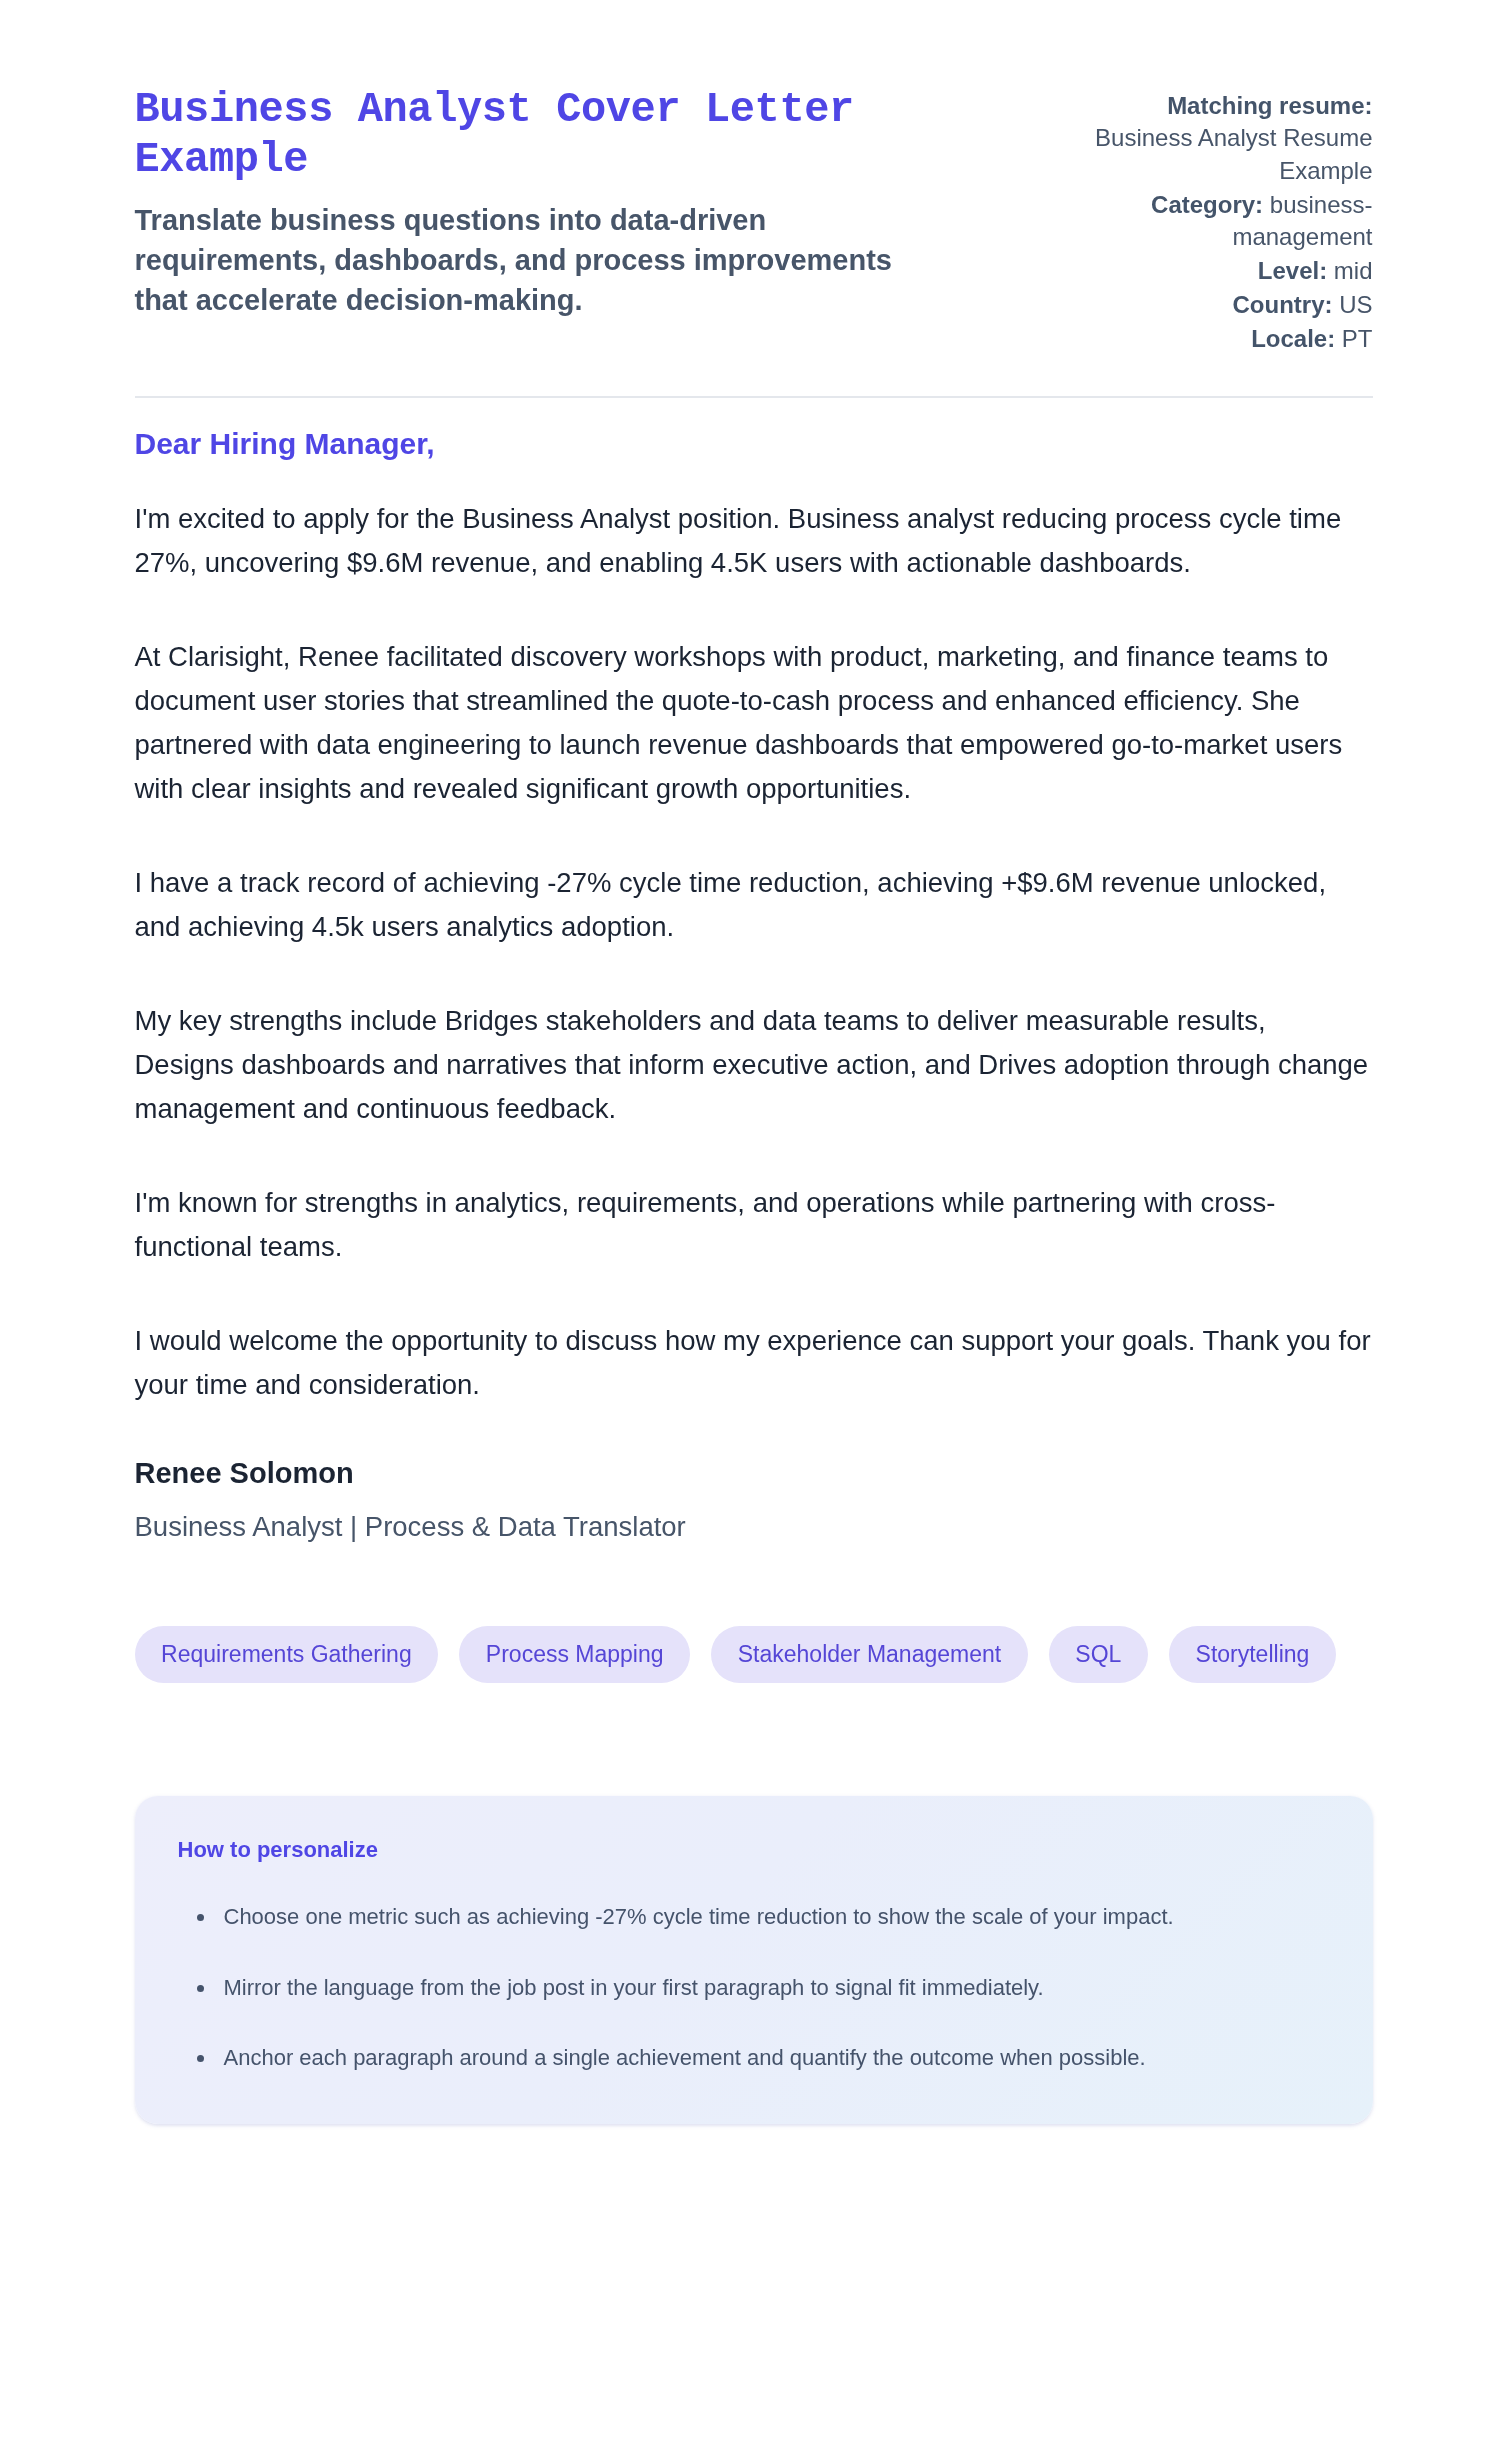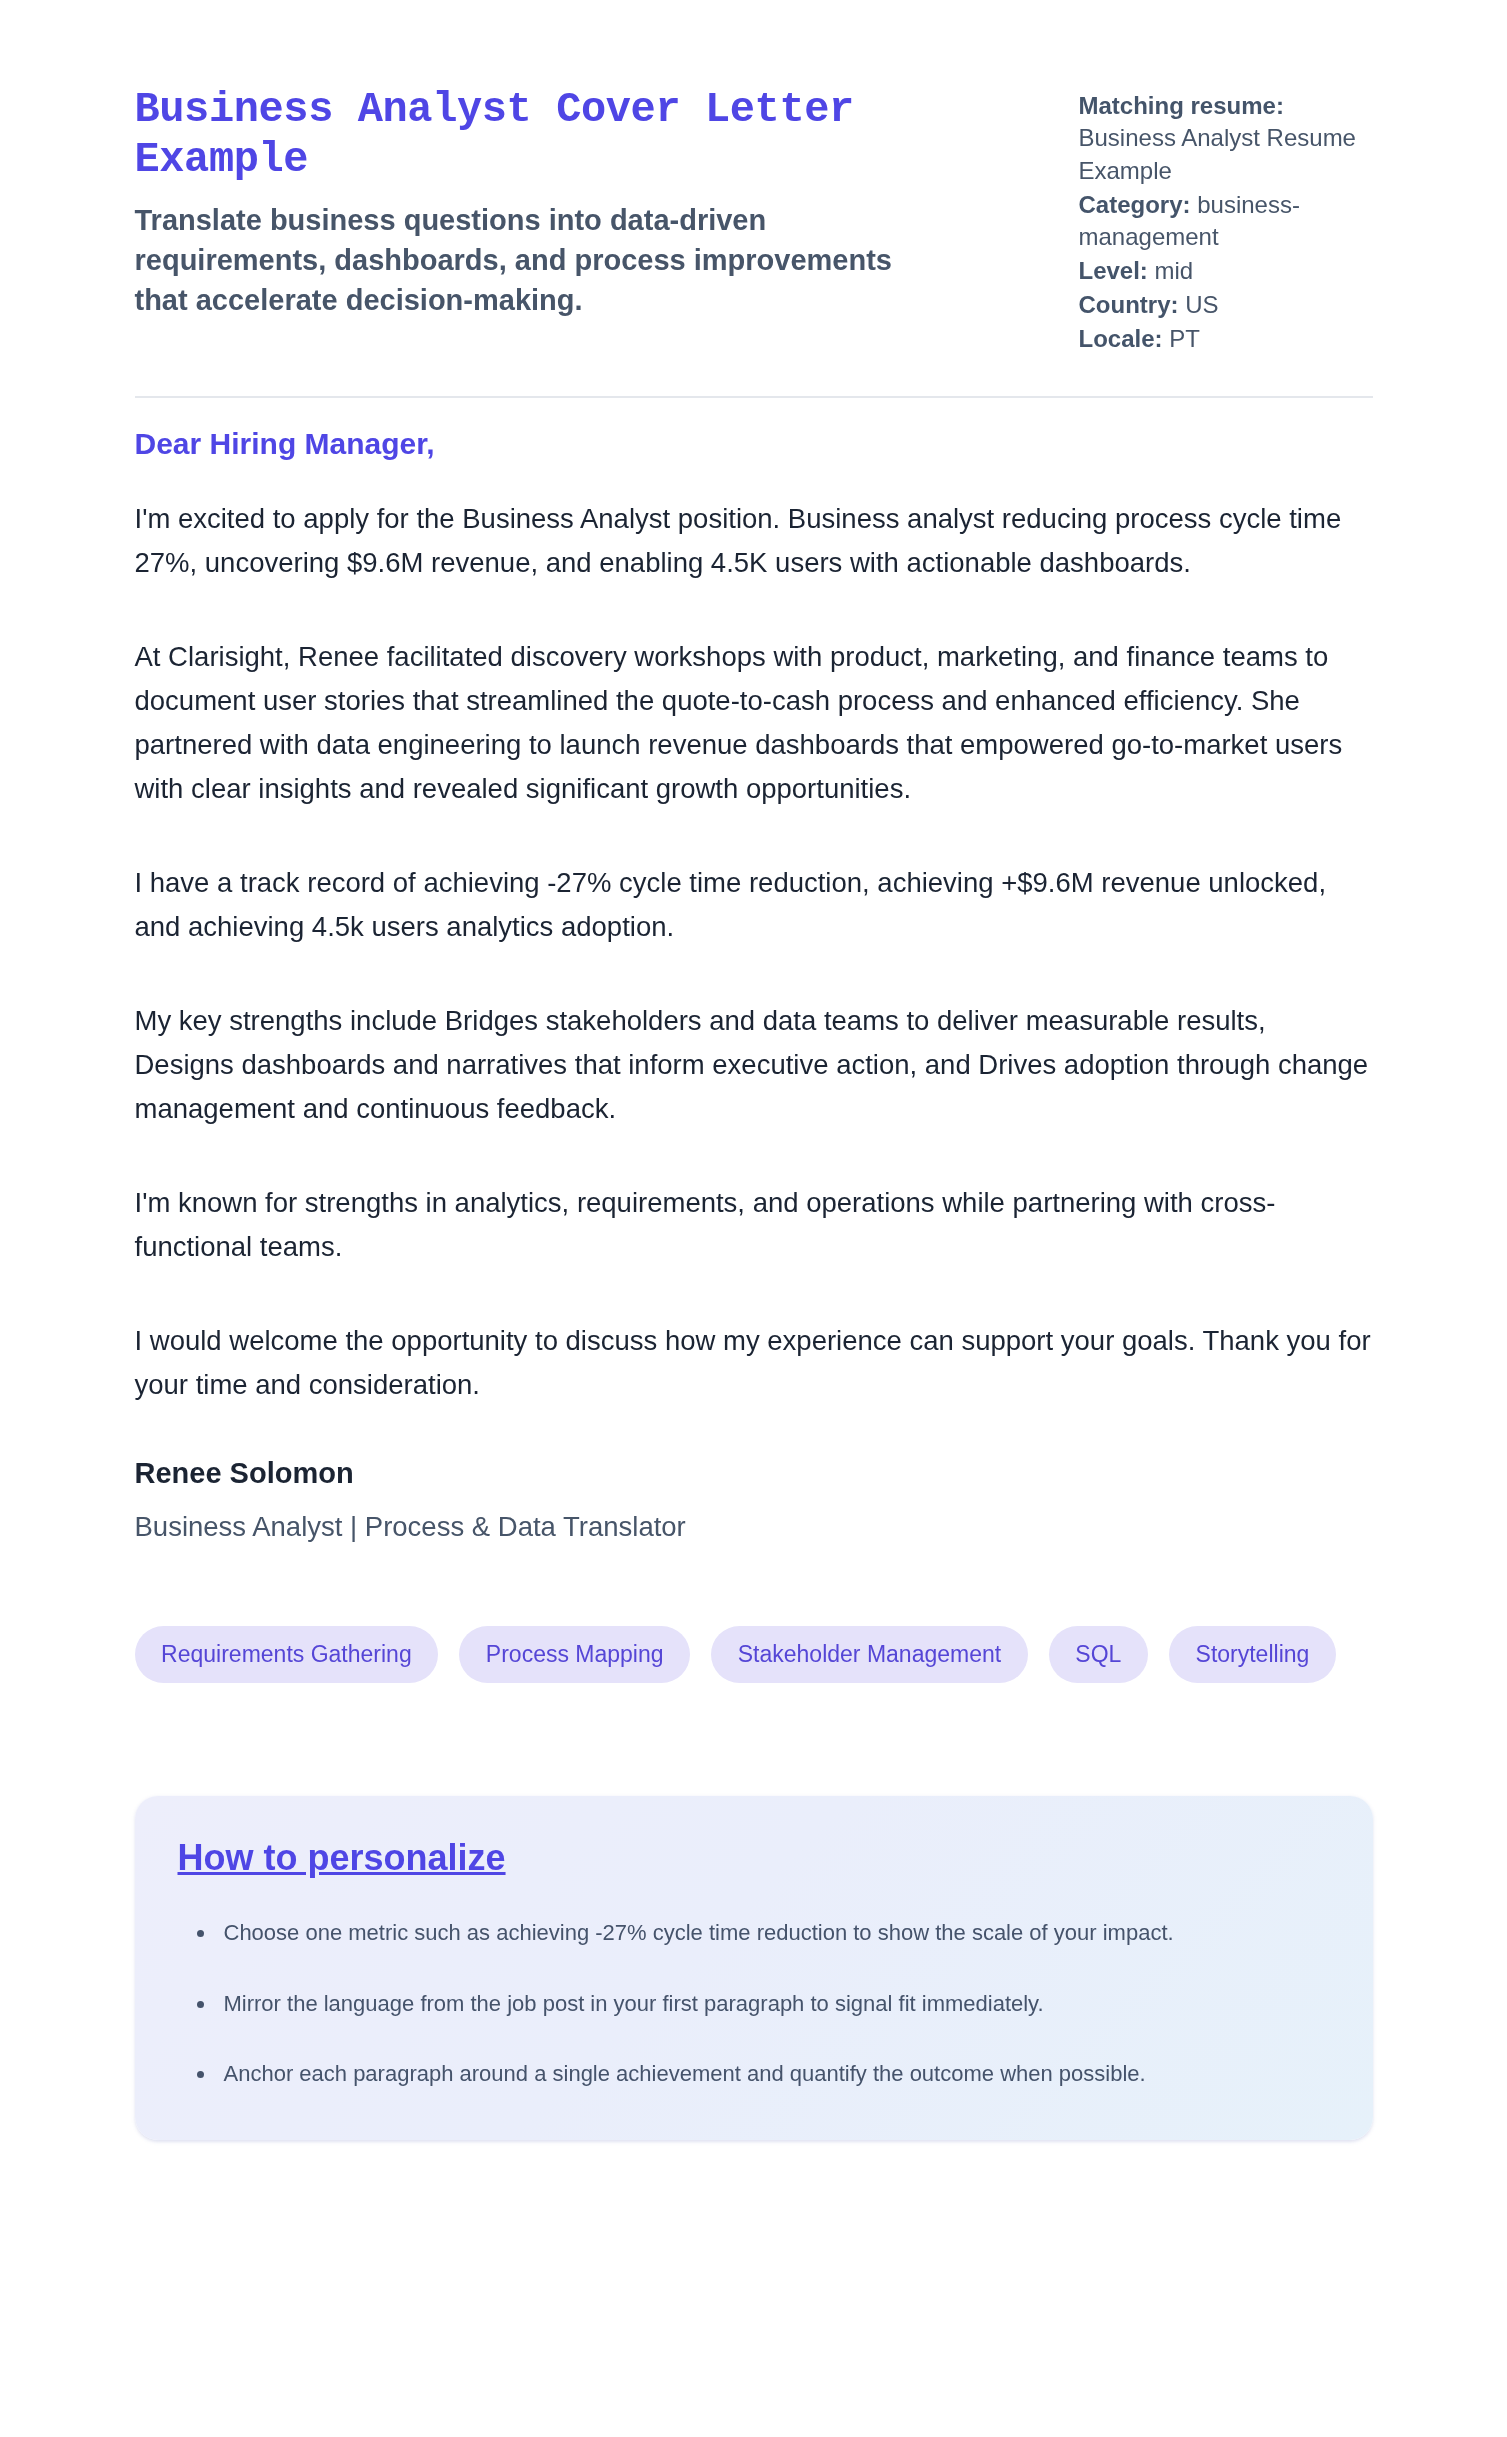--- a/index.html
+++ b/index.html
@@ -36,21 +36,21 @@
   .page-subtitle {
     margin-top: 14px;
     font-size: 29px;
     line-height: 1.38;
     font-weight: 700;
     color: #475569;
     max-width: 762px;
   }
   .header-meta {
     width: 294px;
-    text-align: left;
+    text-align: right;
     font-size: 24px;
     line-height: 1.34;
     color: #475569;
     padding-top: 5.3px;
   }
   .meta-row { margin-bottom: 1.8px; }
   .meta-label { font-weight: 700; color: #44546a; }
 
   .divider {
     margin-top: 39px;
@@ -108,24 +108,23 @@
 
   
   .callout {
     margin-top: 113px;
     border-radius: 23px;
     padding: 41px 43px 44px 43px;
     background: linear-gradient(135deg, #edeefb 0%, #eaeefb 45%, #e6f1fa 100%);
     box-shadow: 0 1.8px 3.5px rgba(130, 140, 200, 0.25);
   }
   .callout-heading {
-    font-size: 36px;
+    font-size: 22px;
     font-weight: 700;
     color: #4f46e5;
-    text-decoration: underline;
   }
   .callout-list {
     margin-top: 32px;
     padding-left: 39px;
     list-style: disc;
   }
   .callout-list li {
     font-size: 22px;
     line-height: 44px;
     color: #45536b;

